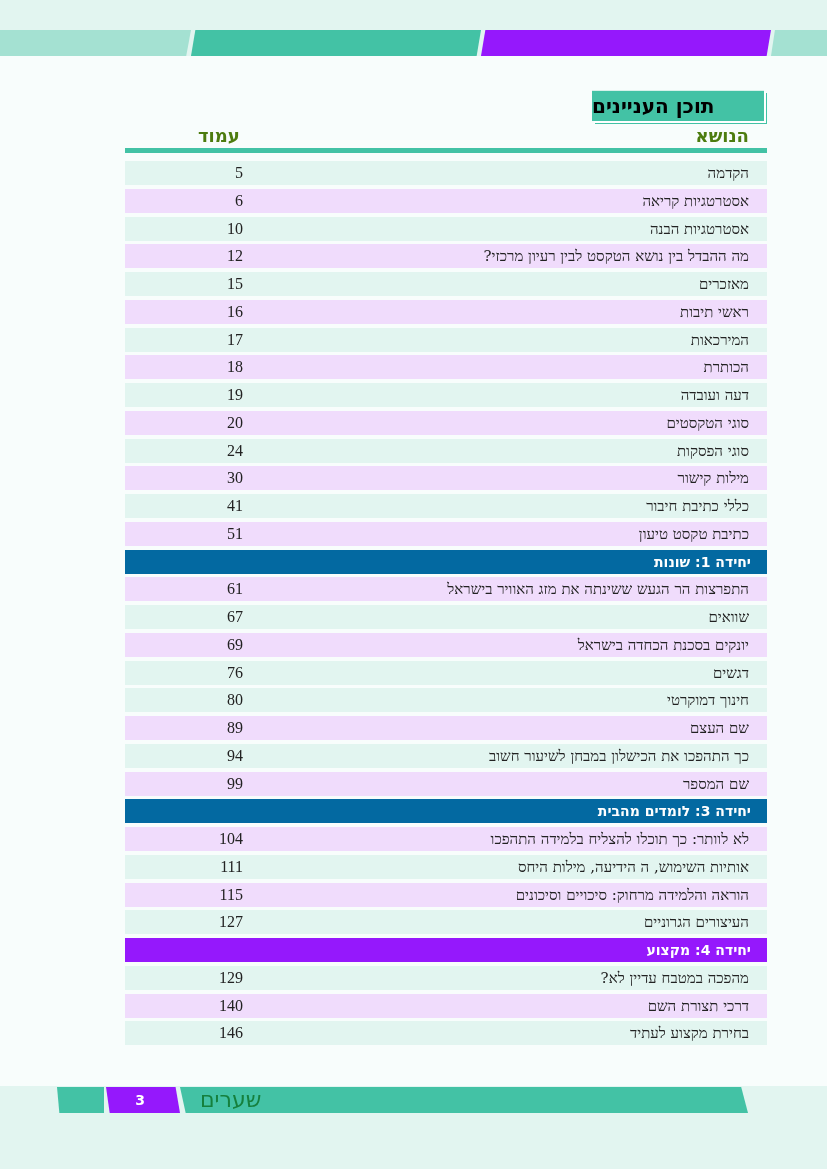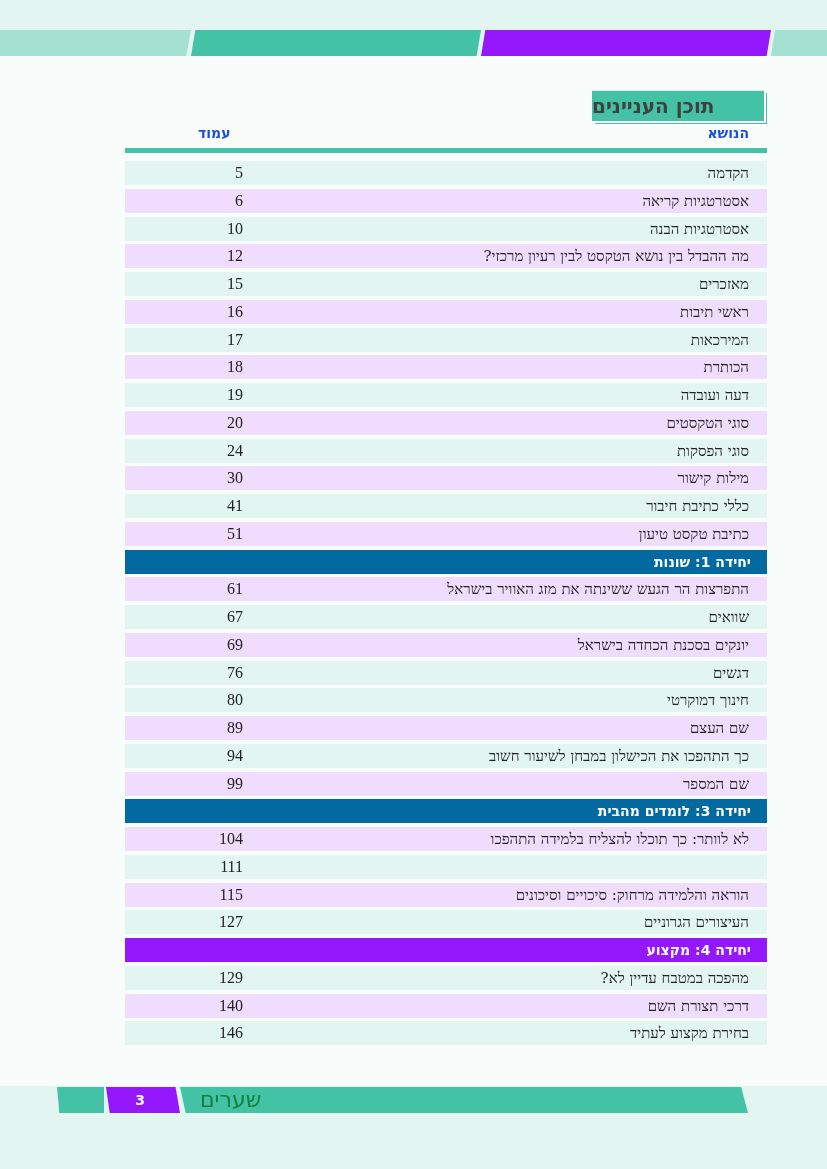--- a/index.html
+++ b/index.html
@@ -10,29 +10,29 @@
   }
   .top-band { position:absolute; left:0; top:0; width:827px; height:30px; background:#e2f5f0; }
   .top-bar { position:absolute; left:0; top:30px; width:827px; height:26px; background:#e2f5f0; }
   .seg { position:absolute; top:0; height:26px; }
   .footer-band { position:absolute; left:0; top:1086px; width:827px; height:83px; background:#e2f5f0; }
   .footer-bar { position:absolute; left:0; top:1087px; width:827px; height:26px; }
   .fseg { position:absolute; top:0; height:26px; }
 
   .title-box {
     position:absolute; left:592px; top:90px; width:172px; height:31px;
-    background:#43c2a5; color:#404040;
+    background:#43c2a5; color:#000000;
     box-shadow: 2px 2px 0 #ffffff, 3px 3px 0 #43c2a5;
     border-top:1px solid #d8f1ea;
     display:flex; align-items:center; justify-content:flex-end;
     padding-right:10px; box-sizing:border-box;
     font-weight:bold; font-size:20px; direction:rtl;
   }
   .col-head {
-    position:absolute; top:125px; font-size:14px; font-weight:bold; color:#1d4ed8; direction:rtl;
+    position:absolute; top:125px; font-size:18px; font-weight:bold; color:#4d7c0f; direction:rtl;
   }
   .head-line { position:absolute; left:125px; top:148px; width:642px; height:5px; background:#43c2a5; }
 
   .toc { position:absolute; left:125px; top:161px; width:642px; }
   .row {
     position:relative; height:24px; margin-bottom:3.75px;
     display:flex; align-items:center;
     font-size:16px; color:#222;
   }
   .row.teal { background:#e2f5f0; }
@@ -169,20 +169,21 @@
       <span class="page">99</span>
     </div>
     <div class="row unit unit-teal">
       <span class="title">יחידה 3: לומדים מהבית</span>
     </div>
     <div class="row lav">
       <span class="title">לא לוותר: כך תוכלו להצליח בלמידה התהפכו</span>
       <span class="page">104</span>
     </div>
     <div class="row teal">
+      <span class="title">אותיות השימוש, ה הידיעה, מילות היחס</span>
       <span class="page">111</span>
     </div>
     <div class="row lav">
       <span class="title">הוראה והלמידה מרחוק: סיכויים וסיכונים</span>
       <span class="page">115</span>
     </div>
     <div class="row teal">
       <span class="title">העיצורים הגרוניים</span>
       <span class="page">127</span>
     </div>

